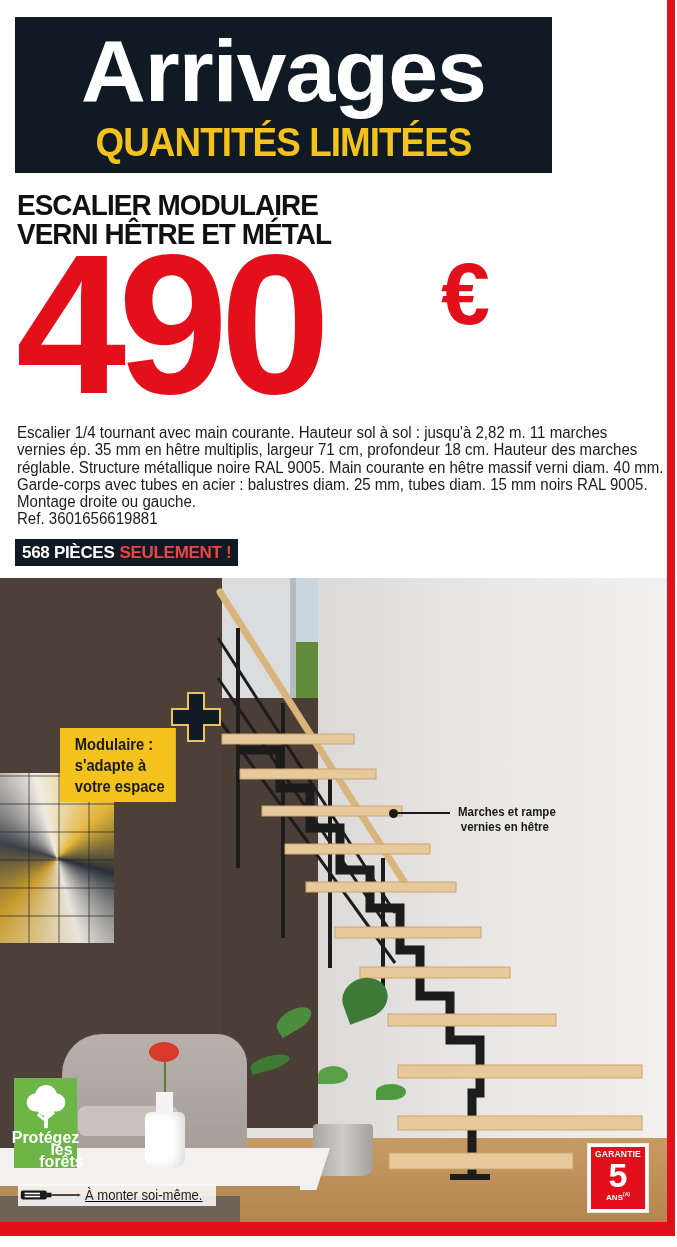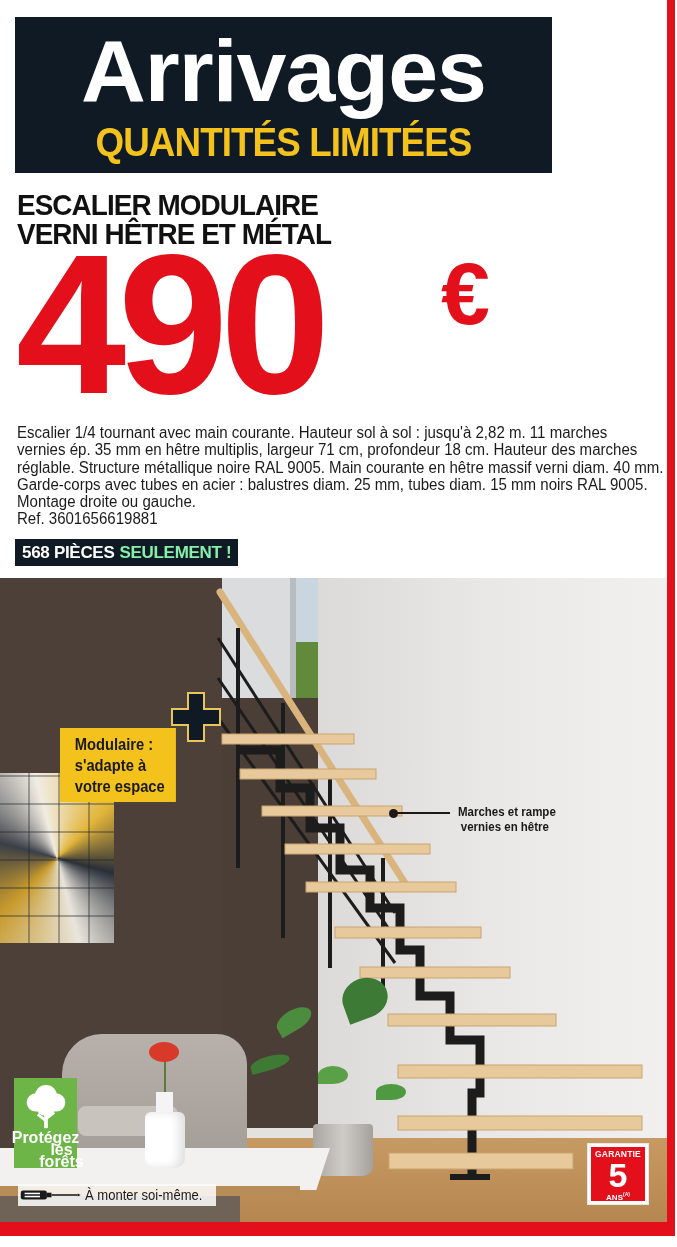--- a/index.html
+++ b/index.html
@@ -34,21 +34,21 @@
   
   .desc { position: absolute; left: 17px; top: 424px; width: 680px;
     font-family: "Liberation Sans", sans-serif; font-size: 16px; line-height: 17.3px; color: #1b1b1b;
     transform: scaleX(0.94); transform-origin: left top; }
   .desc p { white-space: nowrap; }
 
   .stock { position: absolute; left: 15px; top: 539px; height: 27px; background: #0f1a24;
     padding: 11px 7px; display: flex; align-items: center;
     font-family: "Liberation Sans", sans-serif; font-weight: 700; font-size: 17px; letter-spacing: -0.3px; }
   .stock .qty { color: #ffffff; margin-right: 5px; }
-  .stock .only { color: #86efac; }
+  .stock .only { color: #ef4444; }
 
   
   .photo { position: absolute; left: 0; top: 578px; width: 667px; height: 644px; overflow: hidden; background: #e4e2df; }
   .wall-brown { position: absolute; left: 0; top: 0; width: 222px; height: 644px; background: #4c4039; }
   .wall-brown-lower { position: absolute; left: 222px; top: 120px; width: 96px; height: 430px; background: #4a3e37; }
   .wall-white { position: absolute; left: 318px; top: 0; width: 349px; height: 580px;
     background: linear-gradient(90deg, #dcdad8 0%, #e9e8e6 50%, #f1f0ee 100%); }
   .window-frame { position: absolute; left: 222px; top: 0; width: 96px; height: 120px; background: #dadcde; }
   .window-glass { position: absolute; left: 296px; top: 0; width: 22px; height: 120px; background: #c9d6e0; }
   .window-tree { position: absolute; left: 296px; top: 64px; width: 22px; height: 56px; background: #5f8b3a; }
@@ -102,25 +102,25 @@
     font-size: 12.5px; line-height: 15px; color: #1a1a1a; transform: scaleX(0.92); transform-origin: left top; }
   .marches-note p { white-space: nowrap; }
 
   .forest-badge { position: absolute; left: 14px; top: 1078px; width: 63px; height: 90px; background: #6db546;
     display: flex; flex-direction: column; align-items: center; }
   .forest-badge .tree { margin-top: 6px; }
   .forest-label { font-family: "Liberation Sans", sans-serif; font-weight: 700; font-size: 16px; line-height: 12px; color: #ffffff;
     text-align: center; margin-top: 2px; }
 
   .diy-box { position: absolute; left: 18px; top: 1184px; width: 198px; height: 22px; background: rgba(250,250,250,0.88);
-    display: flex; align-items: center; }
+    display: flex; align-items: center; text-decoration: underline; }
   .diy-label { font-family: "Liberation Sans", sans-serif; font-size: 14.5px; color: #1a1a1a; margin-left: 4px;
     transform: scaleX(0.9); transform-origin: left center; white-space: nowrap; }
 
-  .warranty { position: absolute; left: 588px; top: 1144px; width: 60px; height: 60px; background: #e3101c;
+  .warranty { position: absolute; left: 588px; top: 1144px; width: 60px; height: 68px; background: #e3101c;
     border: 3px solid #ffffff; outline: 1px solid #e8e8e8; display: flex; flex-direction: column; align-items: center; }
   .warranty .w-top { font-family: "Liberation Sans", sans-serif; font-weight: 700; font-size: 8.5px; color: #ffffff; margin-top: 2px; letter-spacing: 0.2px; }
   .warranty .w-num { font-family: "Liberation Sans", sans-serif; font-weight: 900; font-size: 34px; line-height: 32px; color: #ffffff; }
   .warranty .w-bottom { font-family: "Liberation Sans", sans-serif; font-weight: 700; font-size: 8px; color: #ffffff; }
   .warranty .w-bottom sup { font-size: 5px; }
 </style>
 </head>
 <body>
 
 <div class="red-right"></div>

